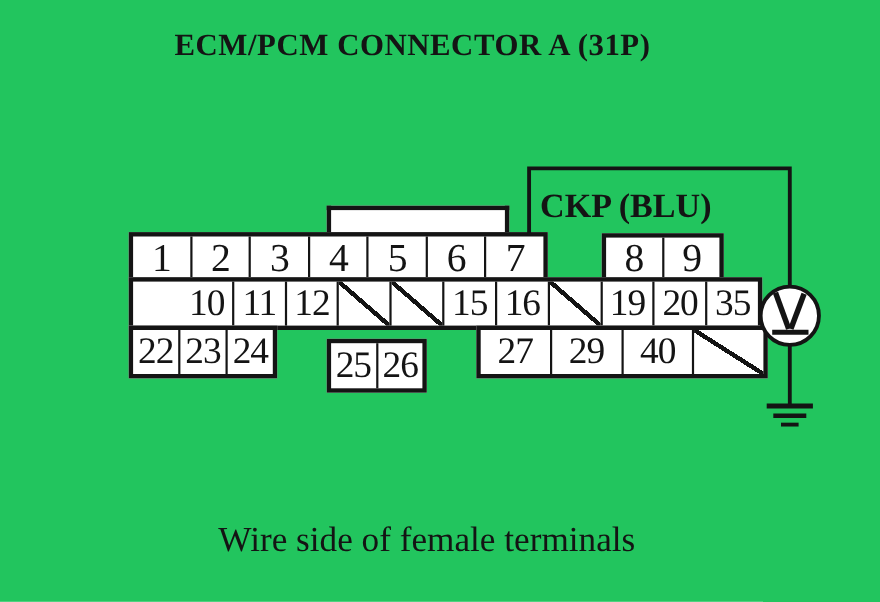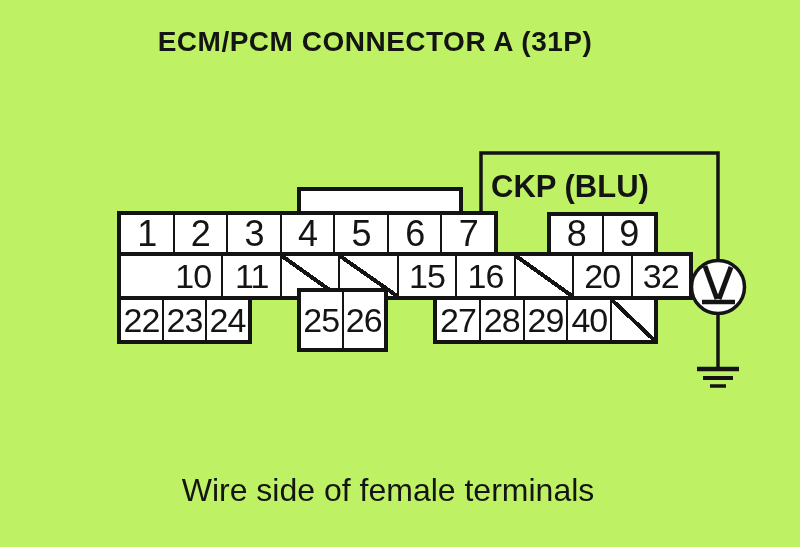--- a/index.html
+++ b/index.html
@@ -1,20 +1,20 @@
 <!DOCTYPE html>
 <html><head>
 <meta charset="utf-8">
 <style>
   html,body{margin:0;padding:0;}
   .page{
     position:relative;
     width:800px;height:547px;
-    background:#bef264;
-    font-family:Liberation Sans, sans-serif;
+    background:#22c55e;
+    font-family:Liberation Serif, serif;
     color:#141414;
     overflow:hidden;
   }
   .title{
     position:absolute;
     left:55px;top:26px;width:640px;
     text-align:center;
     font-size:28px;
     font-weight:700;
     letter-spacing:0.5px;
@@ -49,22 +49,22 @@
     box-sizing:border-box;
     left:297px;top:187px;width:166px;height:28px;
     border:4px solid #141414;
     border-bottom:none;
     background:#ffffff;
   }
   .row1-left {left:117px;top:211px;width:381px;height:45px;}
   .row1-right{left:547px;top:212px;width:111px;height:44px;}
   .row2      {left:117px;top:252px;width:576px;height:48px;padding-left:44px;}
   .row3-left {left:117px;top:296px;width:135px;height:48px;}
-  .row3-mid  {left:297px;top:288px;width:91px;height:64px;}
-  .row3-right{left:433px;top:296px;width:225px;height:48px;}
+  .row3-mid  {left:297px;top:308px;width:91px;height:49px;}
+  .row3-right{left:433px;top:296px;width:265px;height:48px;}
   .cell{
     flex:1 1 0;
     display:flex;
     align-items:center;
     justify-content:center;
     border-right:2.5px solid #141414;
     font-size:34px;
     line-height:1;
     letter-spacing:-1px;
     color:#141414;
@@ -103,40 +103,41 @@
         <div class="cell">6</div>
         <div class="cell">7</div>
       </div>
     <div class="block row1-right">
         <div class="cell">8</div>
         <div class="cell">9</div>
       </div>
     <div class="block row2">
         <div class="cell">10</div>
         <div class="cell">11</div>
+        <div class="cell">12</div>
         <div class="cell slash"></div>
         <div class="cell slash"></div>
         <div class="cell">15</div>
         <div class="cell">16</div>
         <div class="cell slash"></div>
+        <div class="cell">19</div>
         <div class="cell">20</div>
-        <div class="cell">32</div>
+        <div class="cell">35</div>
       </div>
     <div class="block row3-left">
         <div class="cell">22</div>
         <div class="cell">23</div>
         <div class="cell">24</div>
       </div>
     <div class="block row3-mid">
         <div class="cell">25</div>
         <div class="cell">26</div>
       </div>
     <div class="block row3-right">
         <div class="cell">27</div>
-        <div class="cell">28</div>
         <div class="cell">29</div>
         <div class="cell">40</div>
         <div class="cell slash"></div>
       </div>
 
     <div class="wire-label">CKP (BLU)</div>
 
     <svg class="circuit" viewBox="0 0 800 547">
 
       <polyline points="481,213 481,153 718,153 718,260" fill="none" stroke="#141414" stroke-width="3.5"></polyline>

